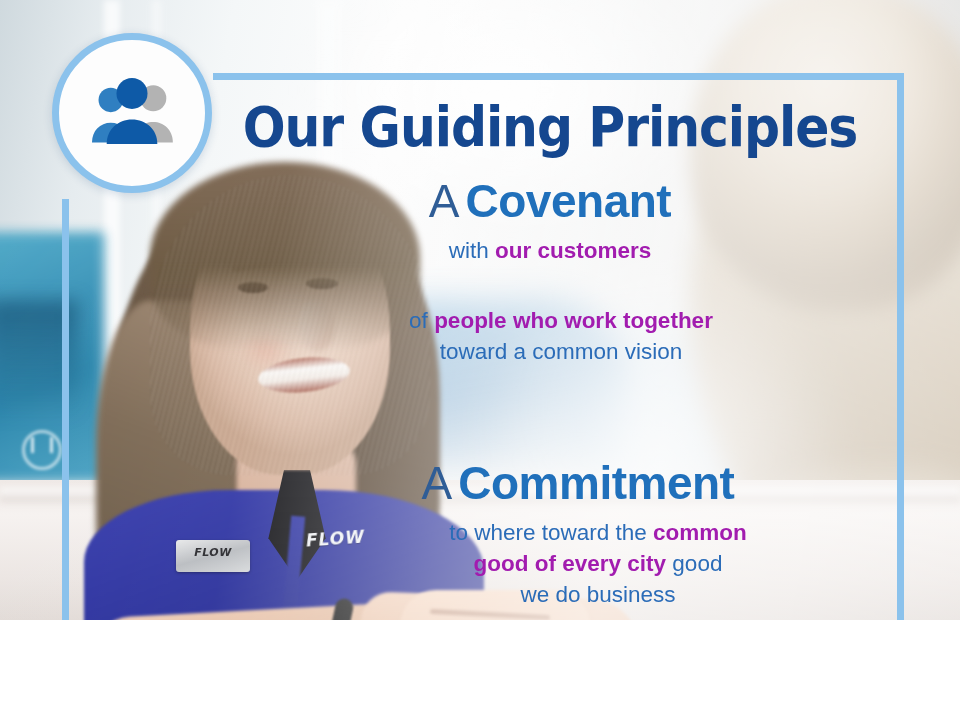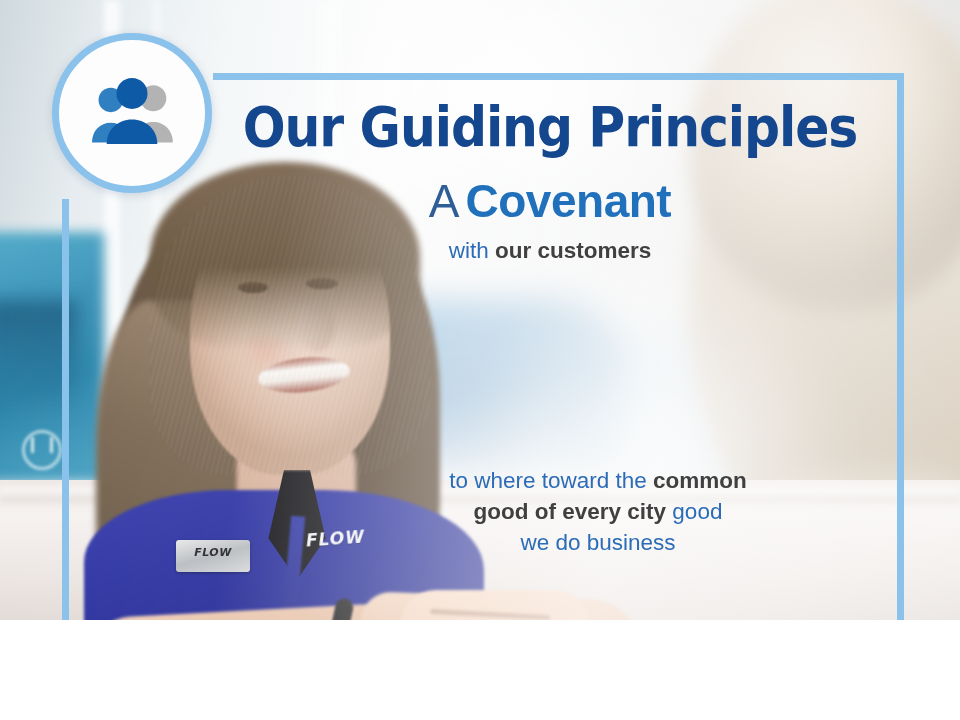--- a/index.html
+++ b/index.html
@@ -236,21 +236,21 @@
     font-family:"Liberation Sans","DejaVu Sans",sans-serif;
     font-size:46px;line-height:1.12;color:#2b6cb8;white-space:nowrap;
   }
   .head .art{font-weight:400;color:#2f5d96;margin-right:6px;}
   .head .word{font-weight:700;color:#2070bb;letter-spacing:-.5px;}
 
   .sub{
     font-family:"Liberation Sans","DejaVu Sans",sans-serif;
     font-size:22.5px;line-height:1.38;color:#2b6cb8;font-weight:400;margin-top:7px;
   }
-  .sub b{font-weight:700;color:#404040;}
+  .sub b{font-weight:700;color:#a21caf;}
 
   .b1 .head{text-align:center;}
   .b1 .sub{text-align:center;}
   .b2 .head{text-align:center;padding-left:18px;}
   .b2 .sub{text-align:center;padding-left:22px;}
   .b3 .head{text-align:center;padding-left:56px;}
   .b3 .sub{text-align:center;padding-left:96px;}
 
   .sub .line{display:block;}
 </style>
@@ -341,23 +341,30 @@
     <div class="block b1">
       <div class="head">
         <span class="art">A</span><span class="word">Covenant</span>
       </div>
       <div class="sub">
           <span class="line"><span>with </span><b>our customers</b></span>
         </div>
     </div>
 
     <div class="block b2">
+      <div class="sub">
+          <span class="line"><span>of </span><b>people who work together</b></span>
+          <span class="line"><span>toward a common vision</span></span>
+        </div>
     </div>
 
     <div class="block b3">
+      <div class="head">
+        <span class="art">A</span><span class="word">Commitment</span>
+      </div>
       <div class="sub">
           <span class="line"><span>to where toward the </span><b>common</b></span>
           <span class="line"><b>good of every city</b><span> good</span></span>
           <span class="line"><span>we do business</span></span>
         </div>
     </div>
 
   </div>
 </div>
 

